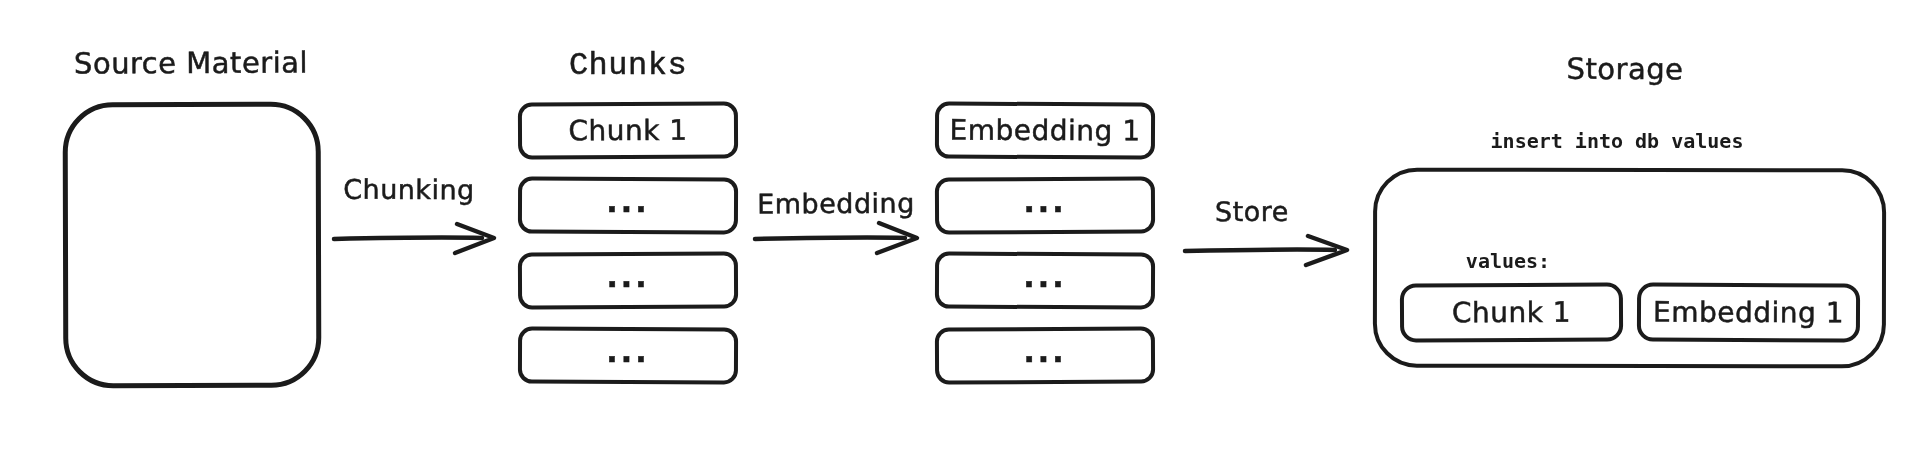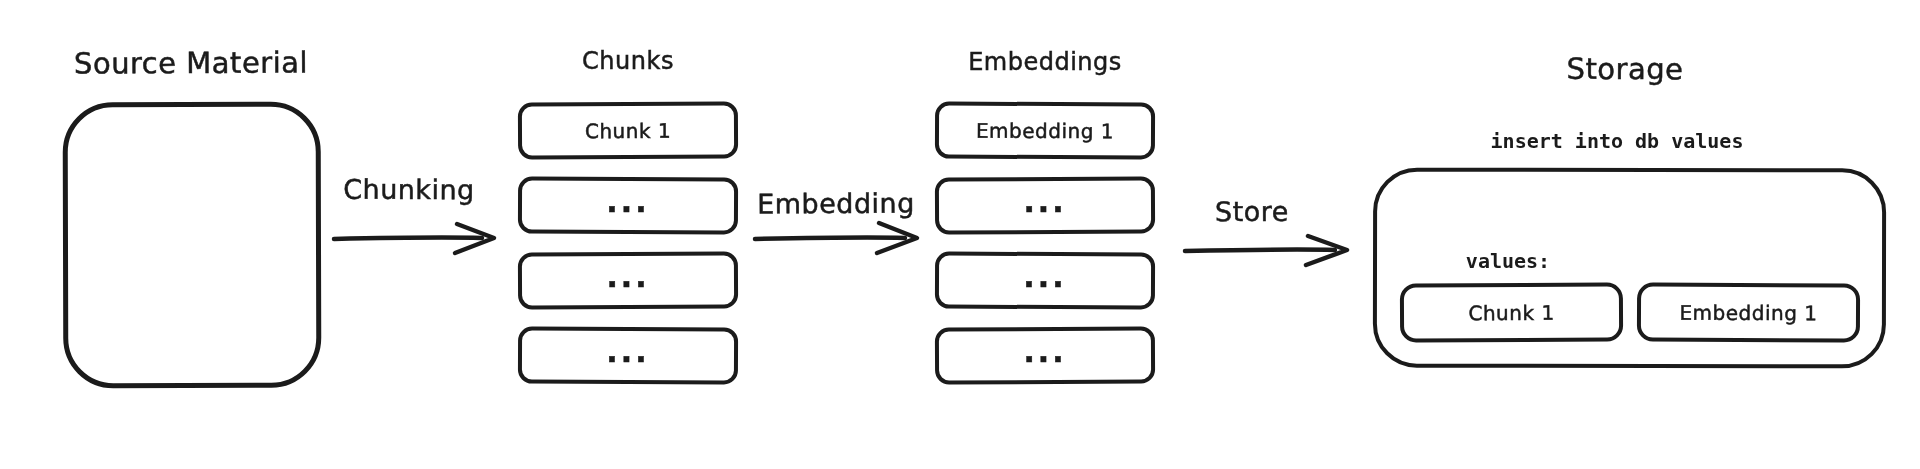--- a/index.html
+++ b/index.html
@@ -26,34 +26,34 @@
   }
   .mono {
     font-family: "DejaVu Sans Mono", monospace;
     font-weight: bold;
     color: #1b1b1b;
     white-space: nowrap;
   }
   .center-text { text-align: center; }
 
   .title { font-size: 29px; }
-  .col-title { font-size: 24px; }
+  .col-title { font-size: 32px; font-family: Liberation Mono, monospace; }
   .flow-label { font-size: 27px; }
 
   .box {
     position: absolute;
     box-sizing: border-box;
     border: 4px solid #1b1b1b;
     border-radius: 14px;
     background: #ffffff;
     display: flex;
     align-items: center;
     justify-content: center;
   }
-  .box .label { font-size: 20px; }
+  .box .label { font-size: 28px; }
   .box .dots {
     font-size: 30px;
     font-weight: bold;
     letter-spacing: 3px;
     transform: translateY(-4px);
   }
 
   .source-box {
     border-width: 5px;
     border-radius: 50px;
@@ -106,21 +106,20 @@
   <div class="box t2" style="left:518px; top:327px; width:220px; height:57px;">
     <span class="hand dots">...</span>
   </div>
 
   <div class="abs hand flow-label center-text t1" style="left:686px; top:188px; width:300px;">Embedding</div>
   <svg class="arrow" style="left:750px; top:217px;" width="174" height="42" viewBox="0 0 174 42">
     <path d="M5 22 C 55 21, 115 20, 155 21"></path>
     <path d="M129 6 L167 21 L127 36"></path>
   </svg>
 
-  <div class="abs hand col-title center-text" style="left:895px; top:48px; width:300px;">Embeddings</div>
   <div class="box t2" style="left:935px; top:102px; width:220px; height:57px;">
     <span class="hand label">Embedding 1</span>
   </div>
   <div class="box t1" style="left:935px; top:177px; width:220px; height:57px;">
     <span class="hand dots">...</span>
   </div>
   <div class="box t2" style="left:935px; top:252px; width:220px; height:57px;">
     <span class="hand dots">...</span>
   </div>
   <div class="box t1" style="left:935px; top:327px; width:220px; height:57px;">

